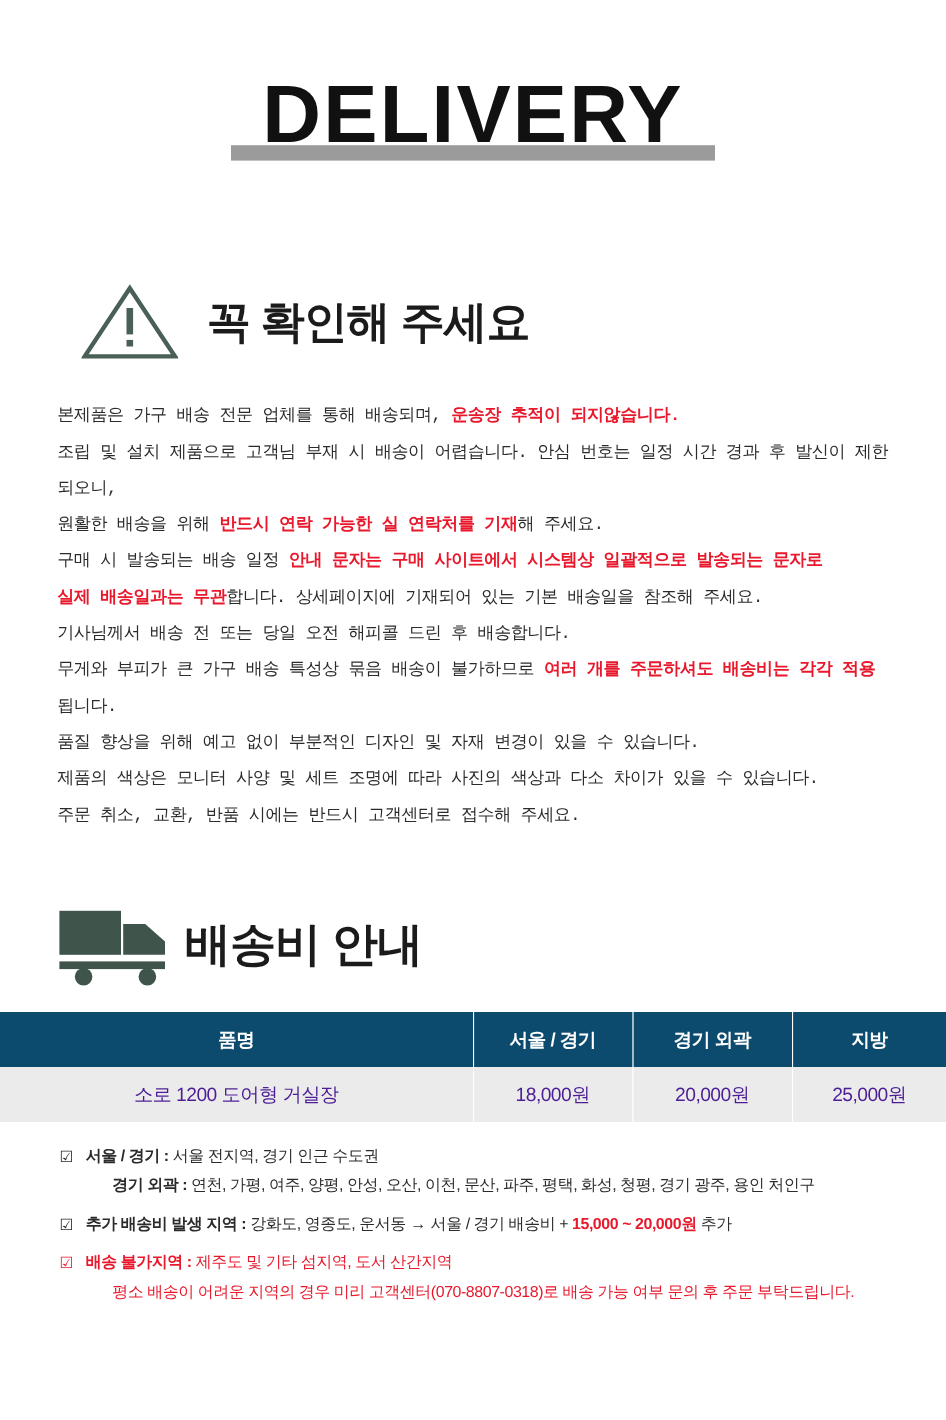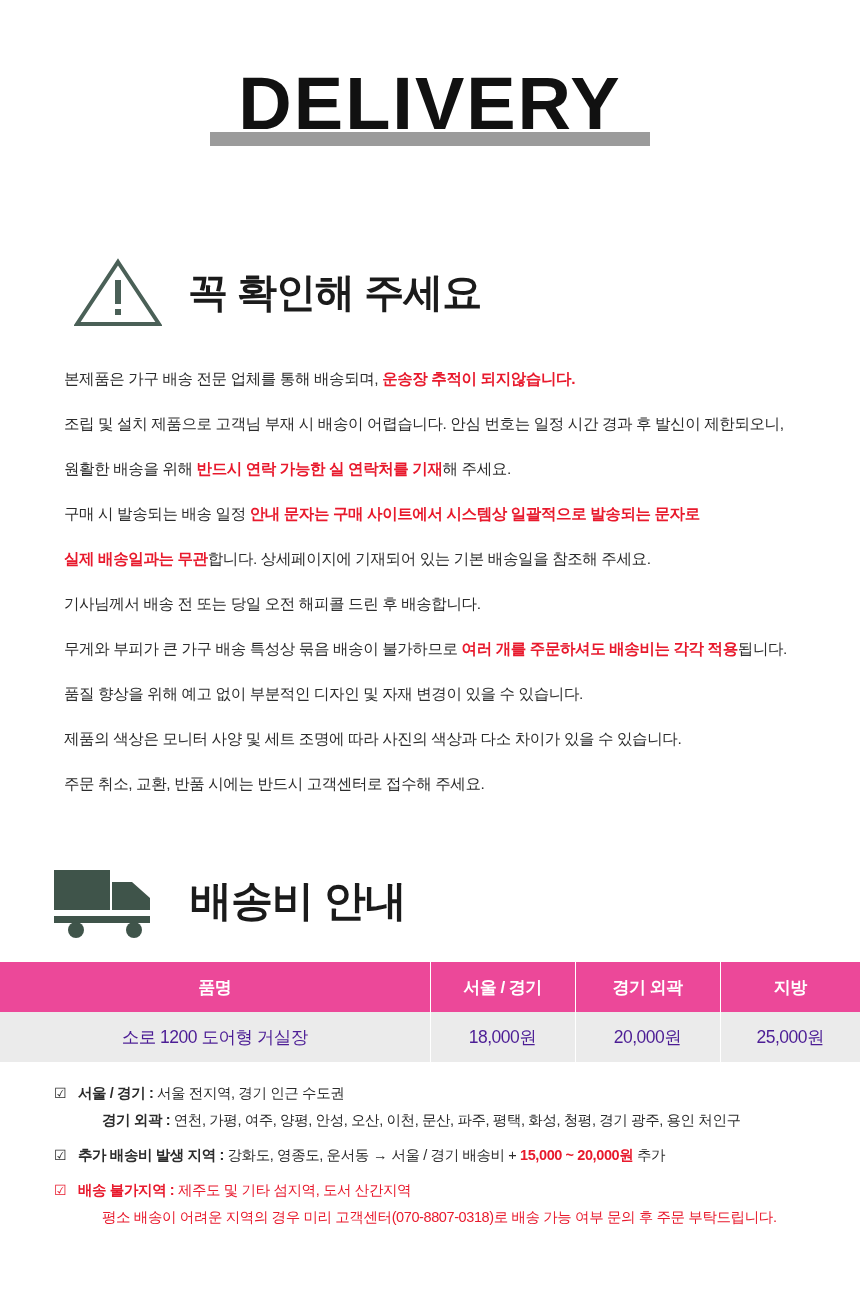--- a/index.html
+++ b/index.html
@@ -62,42 +62,41 @@
   
   .notice {
     margin-top: 34px;
     padding: 0 52px 0 52px;
     font-size: 15.5px;
     line-height: 33px;
     color: #2b2b2b;
     letter-spacing: -0.4px;
   }
   .notice .red { color: #e8192c; font-weight: bold; }
-  .notice p { margin: 12px; }
+  .notice p { margin: 0; font-family: Liberation Mono, monospace; }
 
   
   .sec2 {
     margin-top: 62px;
     padding-left: 48px;
     display: flex;
     align-items: center;
-    gap: 22px;
   }
   .truck-icon { width: 120px; height: 78px; flex: none; }
   .sec2 .sec-heading { font-size: 42px; }
 
   
   table.fee {
     margin-top: 22px;
     width: 860px;
     border-collapse: collapse;
     table-layout: fixed;
   }
   table.fee th {
-    background: #ec4899;
+    background: #0c4a6e;
     color: #ffffff;
     font-size: 17px;
     font-weight: bold;
     height: 50px;
     letter-spacing: -0.5px;
     border-right: 1px solid #ffffff;
   }
   table.fee th:last-child { border-right: none; }
   table.fee td {
     background: #ebebeb;

